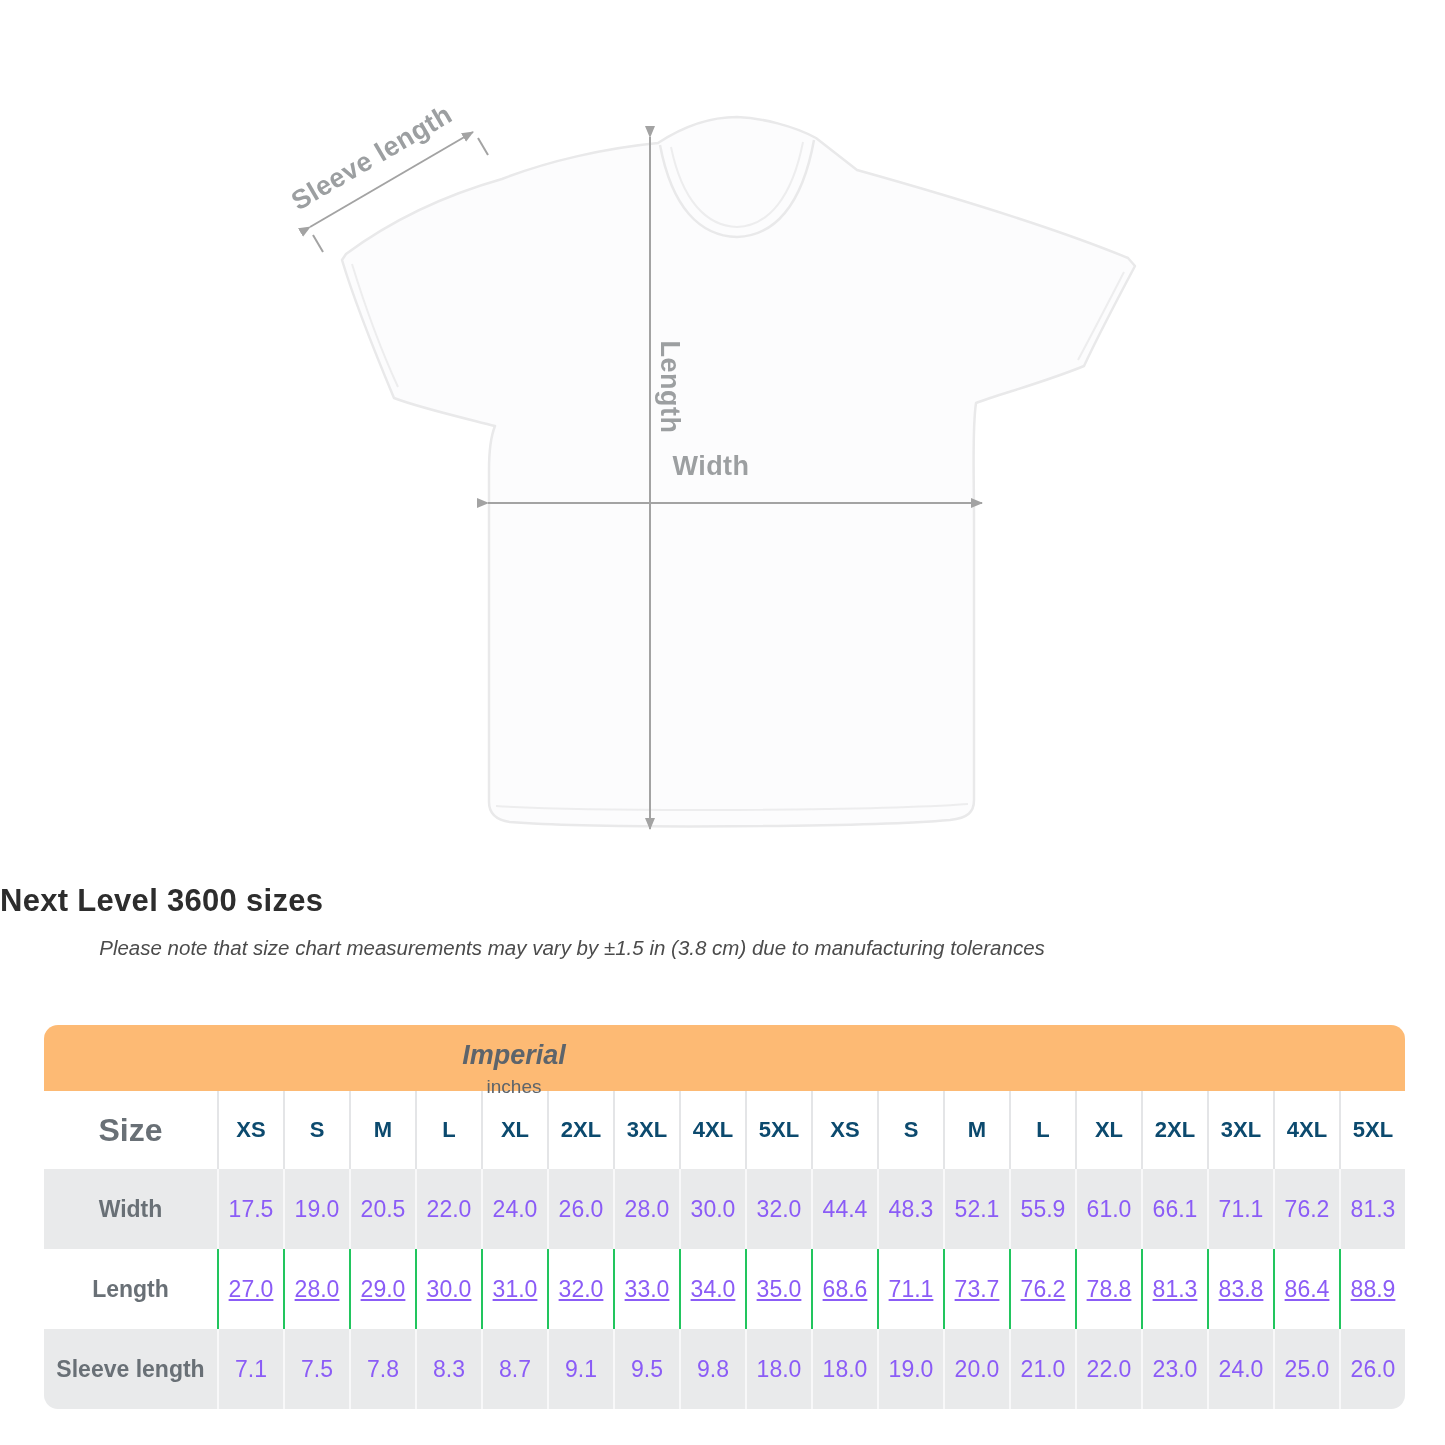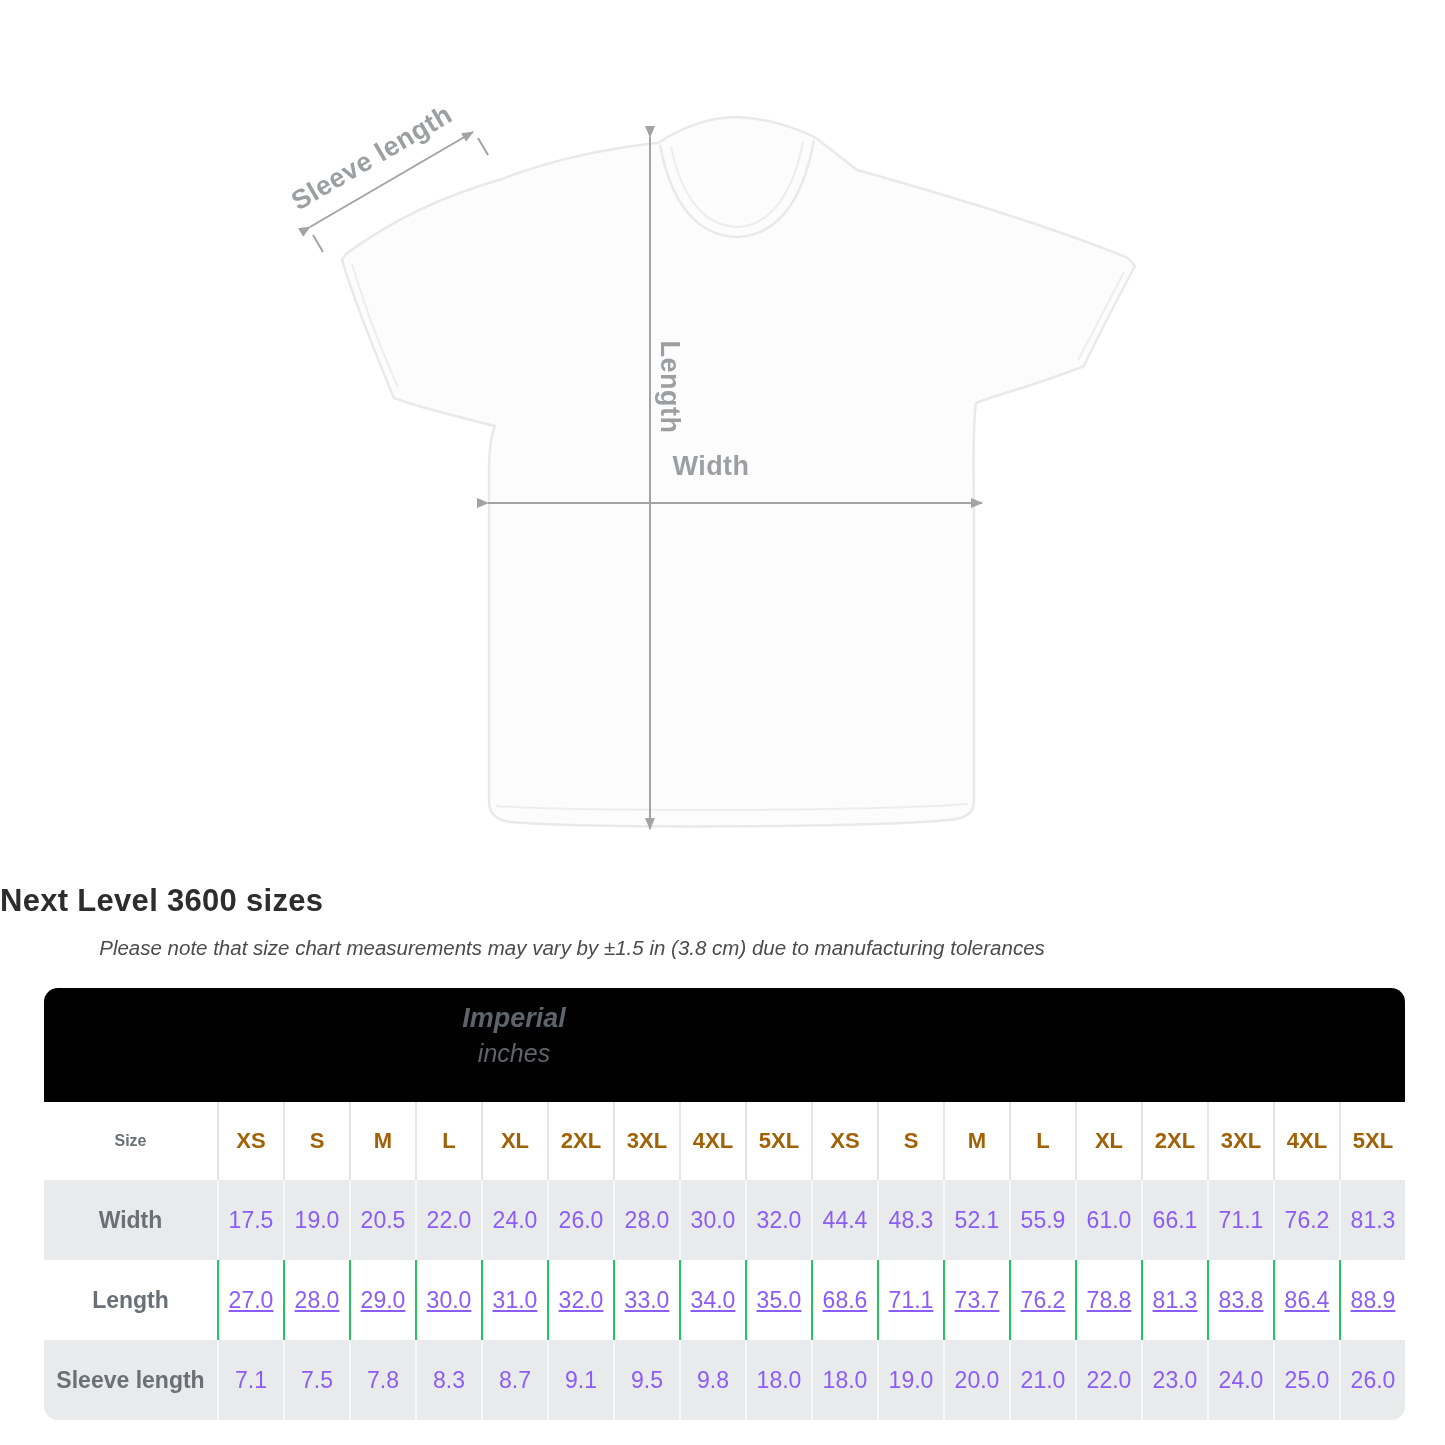--- a/index.html
+++ b/index.html
@@ -28,37 +28,37 @@
   }
   .subtitle {
     position:absolute; left:0; top:936px; width:1144px; text-align:center;
     font-size:20.5px; font-style:italic; color:#4b4b4b;
   }
 
   
   .size-table { position:absolute; left:44px; top:988px; width:1361px; }
 
   .unit-band {
-    display:flex; height:114px; background:#000000; border-radius:14px 14px 0 0;
+    display:flex; height:66px; background:#fdba74; border-radius:14px 14px 0 0;margin-top:37px;
   }
   .unit-spacer { width:173px; }
   .unit-group { width:594px; text-align:center; padding-top:15px; }
   .unit-name { font-size:27px; font-weight:bold; font-style:italic; color:#5d646b; }
-  .unit-sub  { font-size:25px; font-style:italic; color:#5d646b; margin-top:5px; }
+  .unit-sub  { font-size:19px; color:#5d646b; margin-top:5px; }
 
   .trow { display:flex; }
   .trow .cell {
     display:flex; align-items:center; justify-content:center;
   }
   .cell.lab { width:173px; font-weight:bold; color:#697076; }
   .cell.dat { width:66px; }
 
   .size-row { height:78px; background:#ffffff; }
-  .size-row .cell.lab { font-size:16px; }
-  .size-row .cell.dat { font-size:22px; font-weight:bold; color:#a16207; }
+  .size-row .cell.lab { font-size:32px; }
+  .size-row .cell.dat { font-size:22px; font-weight:bold; color:#0c4a6e; }
   .size-row .cell.dat { border-left:2px solid #e4e5e7; }
 
   .data-row { height:80px; }
   .data-row .cell.lab { font-size:23px; }
   .data-row .cell.dat { font-size:23px; color:#8b5cf6; }
 
   .row-gray  { background:#e9eaeb; }
   .row-gray .cell.dat  { border-left:2px solid #f8f8f9; }
   .row-white { background:#ffffff; }
   .row-white .cell.dat { border-left:2px solid #22c55e;text-decoration:underline; }

